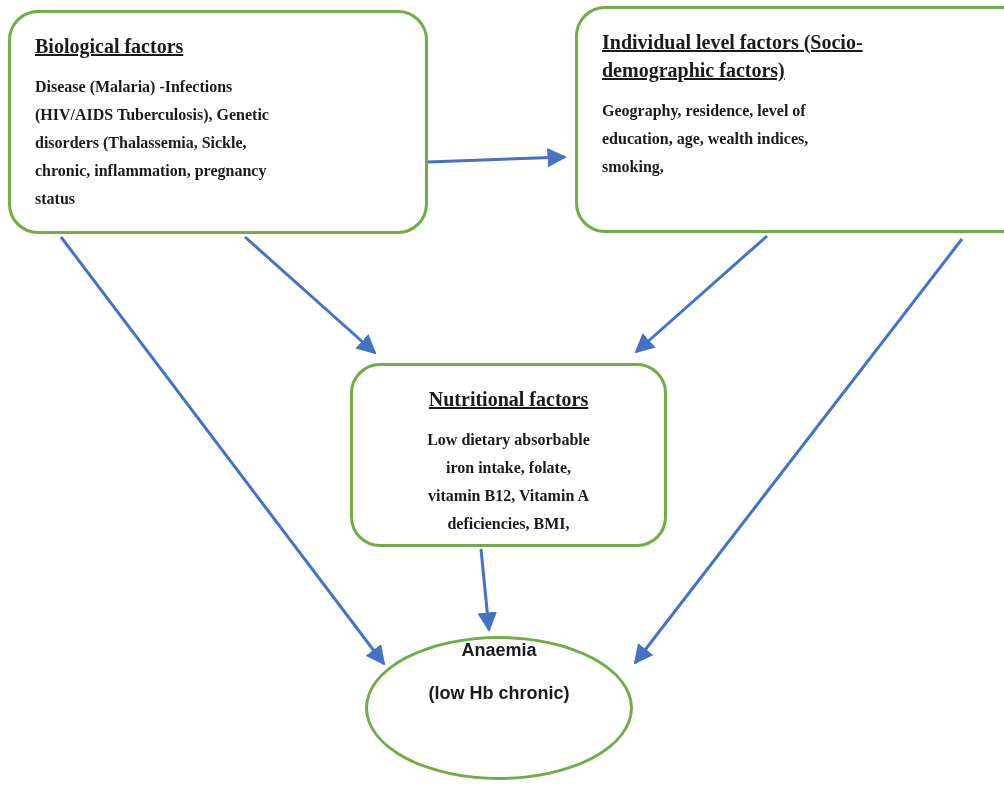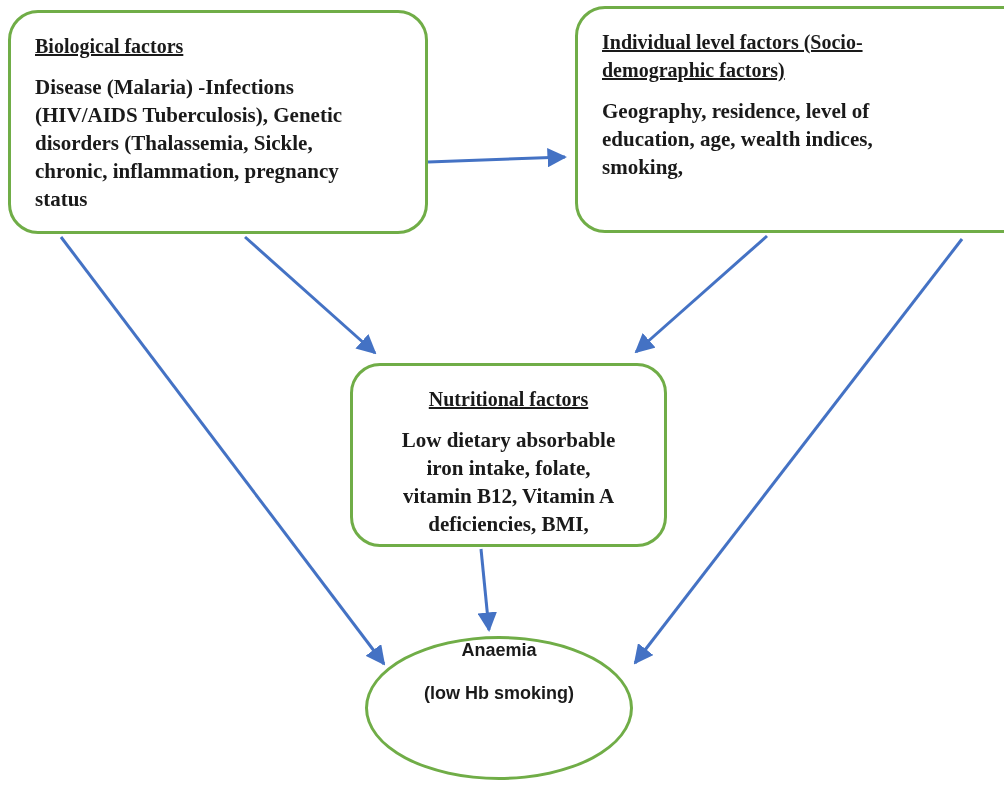--- a/index.html
+++ b/index.html
@@ -45,21 +45,21 @@
   }
   .node-title {
     font-size: 20px;
     font-weight: bold;
     line-height: 28px;
     text-decoration: underline;
     white-space: pre-line;
     margin-bottom: 13px;
   }
   .node-body {
-    font-size: 21px;
+    font-size: 16px;
     font-weight: bold;
     line-height: 28px;
     white-space: pre-line;
   }
   .box-biological { left: 8px;   top: 10px;  width: 420px; height: 224px; }
   .box-individual { left: 575px; top: 6px;   width: 489px; height: 227px; }
   .box-nutritional{ left: 350px; top: 363px; width: 317px; height: 184px; text-align: center; }
   .ellipse {
     left: 365px;
     top: 636px;
@@ -122,16 +122,16 @@
   <div class="node box box-nutritional">
     <div class="node-title">Nutritional factors</div>
     <div class="node-body">Low dietary absorbable
 iron intake, folate,
 vitamin B12, Vitamin A
 deficiencies, BMI,</div>
   </div>
 
   <div class="node ellipse">
     <div class="ellipse-line">Anaemia</div>
-    <div class="ellipse-line">(low Hb smoking)</div>
+    <div class="ellipse-line">(low Hb chronic)</div>
   </div>
 
 </div>
 
 </body></html>

